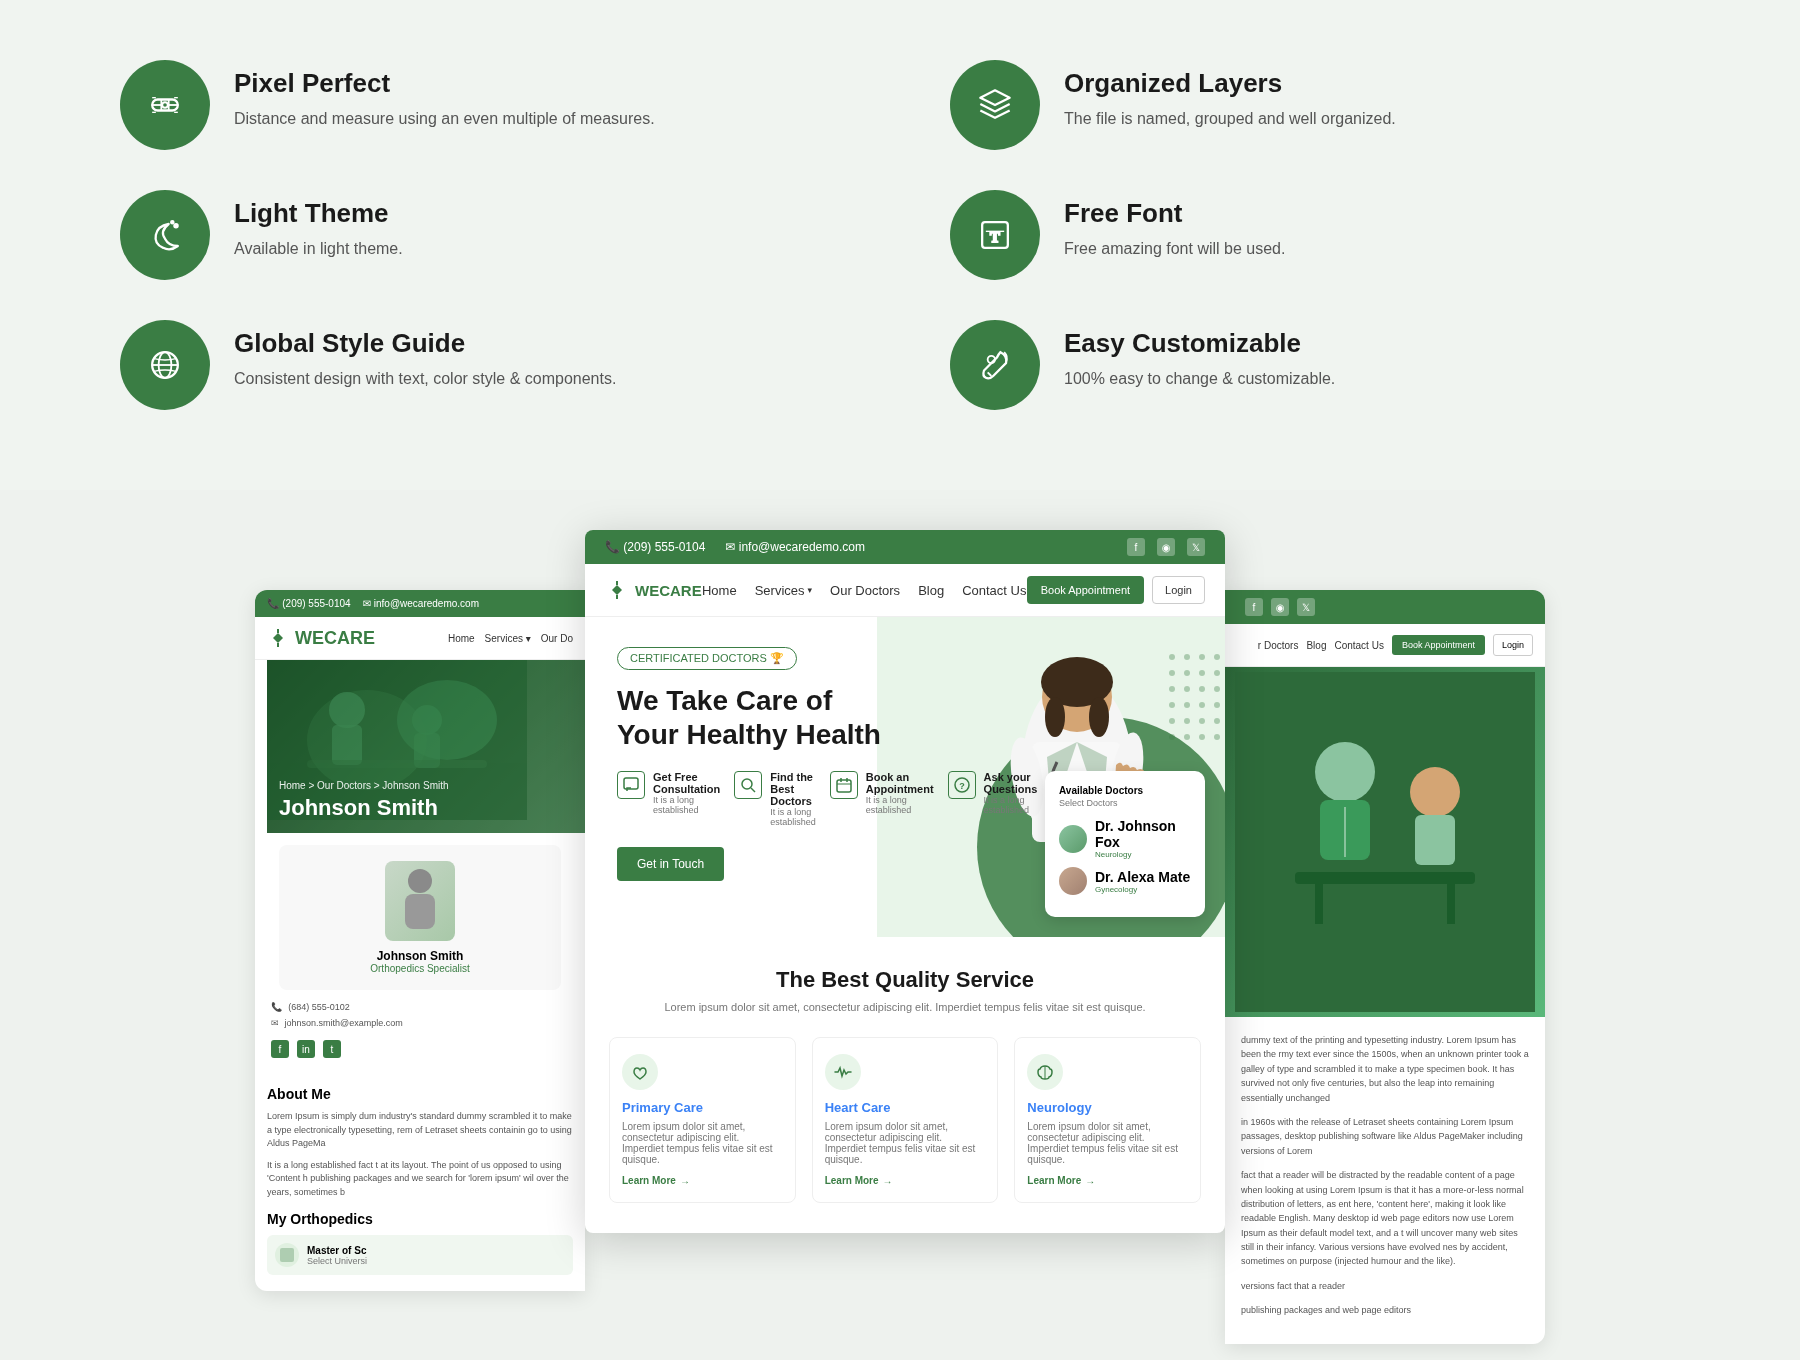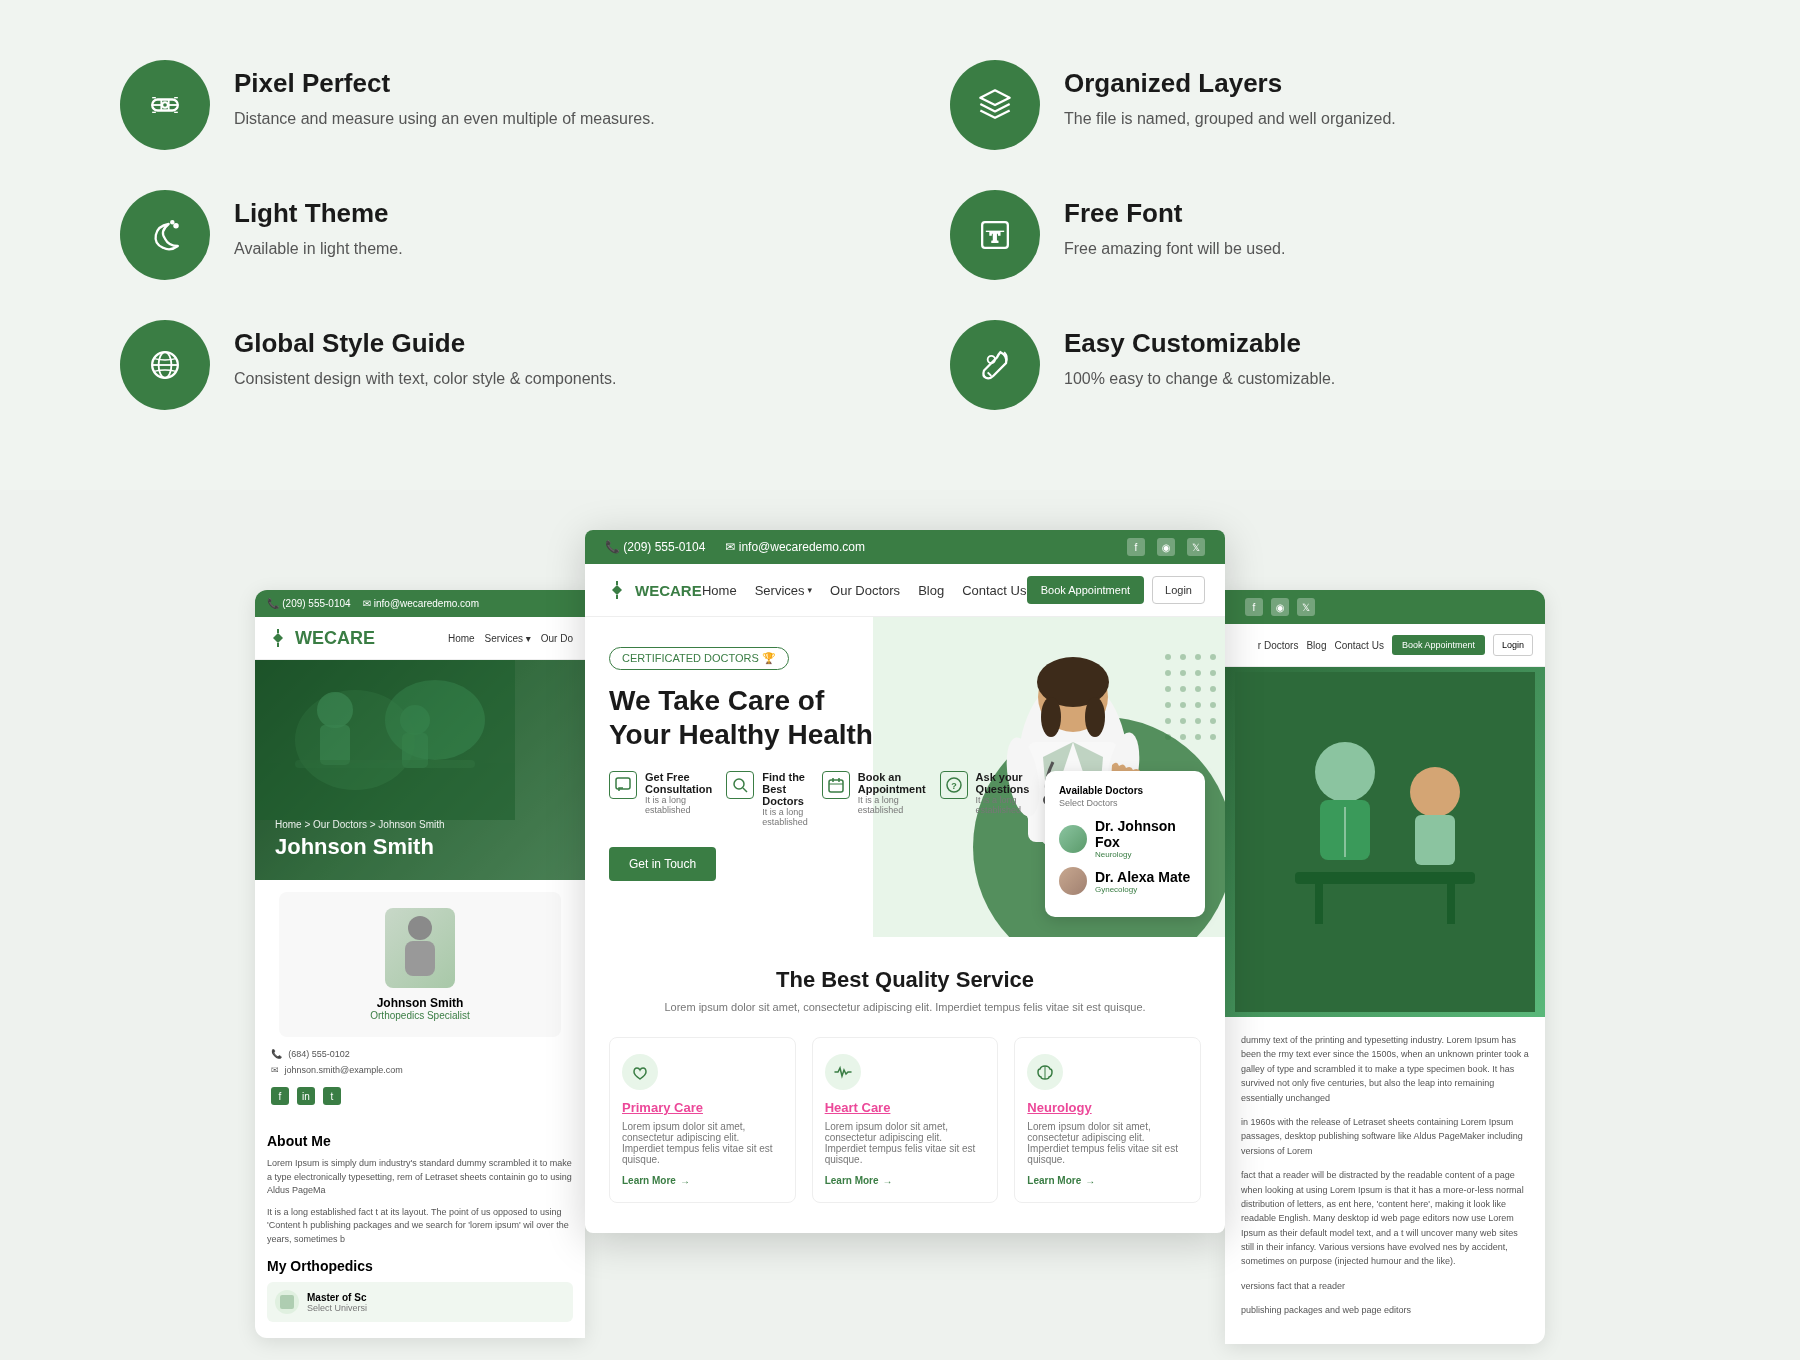--- a/index.html
+++ b/index.html
@@ -195,20 +195,21 @@
       font-size: 11px;
       cursor: pointer;
     }
 
     
     .hero {
       display: flex;
       position: relative;
       min-height: 320px;
       overflow: hidden;
+      margin-left: 8px;
     }
 
     .hero-content {
       padding: 30px 24px;
       width: 50%;
       z-index: 2;
     }
 
     .hero-badge {
       display: inline-block;
@@ -373,22 +374,21 @@
       display: flex;
       align-items: center;
       justify-content: center;
       margin-bottom: 10px;
     }
 
     .service-card h4 {
       font-size: 13px;
       font-weight: 700;
       margin-bottom: 6px;
-      color: #ec4899;
-      text-decoration: underline;
+      color: #3b82f6;
     }
 
     .service-card p {
       font-size: 10px;
       color: #777;
       text-align: left;
       margin-bottom: 10px;
     }
 
     .learn-more {
@@ -413,26 +413,27 @@
 
     .left-nav {
       padding: 10px 12px;
       display: flex;
       align-items: center;
       justify-content: space-between;
       border-bottom: 1px solid #eee;
     }
 
     .left-hero-img {
-      height: 220px;
+      height: 173px;
       background: linear-gradient(135deg, #2d6a3a 0%, #4a9a5a 50%, #6ab87a 100%);
       position: relative;
       display: flex;
       align-items: flex-end;
-      padding: 20px;
+      padding: 12px;
+      margin-left: 12px;
     }
 
     .left-hero-overlay {
       position: absolute;
       inset: 0;
       background: rgba(0,0,0,0.3);
     }
 
     .left-hero-text {
       position: relative;

